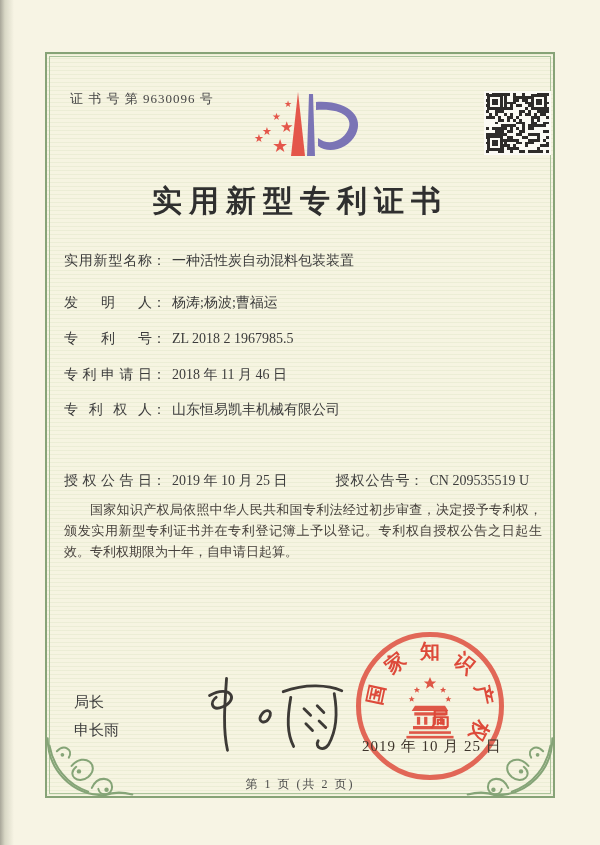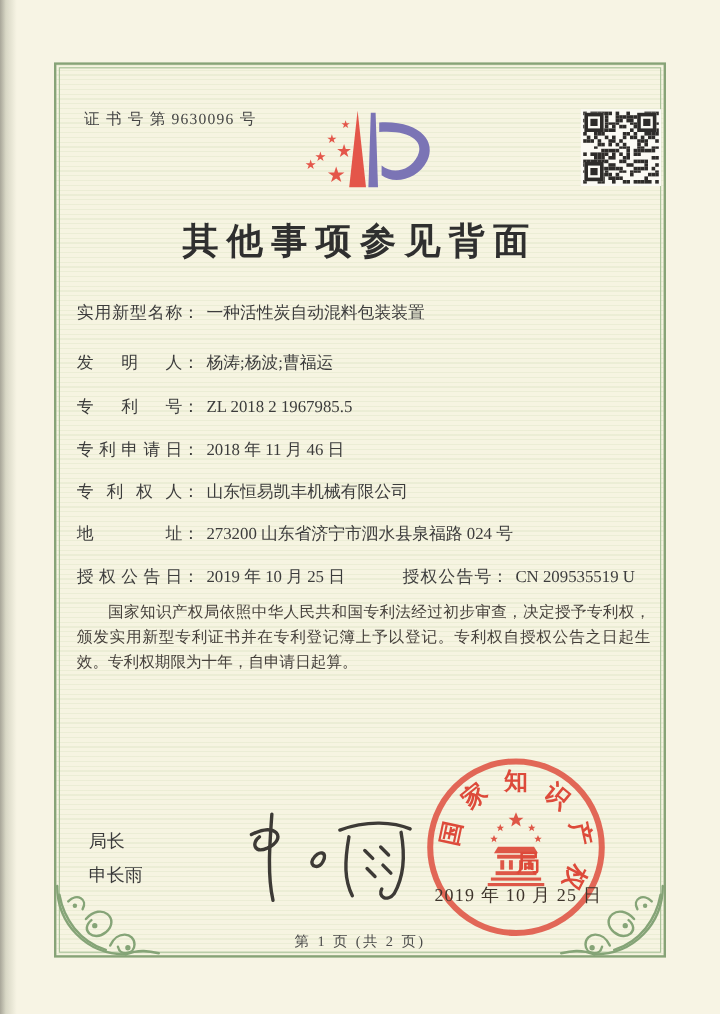--- a/index.html
+++ b/index.html
@@ -583,39 +583,36 @@
         <i style="opacity: 1;"></i>
         <i style="opacity: 1;"></i>
         <i style="opacity: 0;"></i>
         <i style="opacity: 1;"></i>
       </div>
     <div class="finder tl"></div>
     <div class="finder tr"></div>
     <div class="finder bl"></div>
   </div>
 
-  <div class="title">其他事项参见背面</div>
+  <div class="title">实用新型专利证书</div>
 
   <div class="field-row row1">
     <span class="field-label">实用新型名称</span><span class="field-sep">：</span><span>一种活性炭自动混料包装装置</span>
   </div>
   <div class="field-row row2">
     <span class="field-label">发明人</span><span class="field-sep">：</span><span>杨涛;杨波;曹福运</span>
   </div>
   <div class="field-row row3">
     <span class="field-label">专利号</span><span class="field-sep">：</span><span>ZL 2018 2 1967985.5</span>
   </div>
   <div class="field-row row4">
     <span class="field-label">专利申请日</span><span class="field-sep">：</span><span>2018 年 11 月 46 日</span>
   </div>
   <div class="field-row row5">
     <span class="field-label">专利权人</span><span class="field-sep">：</span><span>山东恒易凯丰机械有限公司</span>
-  </div>
-  <div class="field-row row6">
-    <span class="field-label">地址</span><span class="field-sep">：</span><span>273200 山东省济宁市泗水县泉福路 024 号</span>
   </div>
   <div class="field-row row7">
     <span class="field-label">授权公告日</span><span class="field-sep">：</span><span>2019 年 10 月 25 日</span><span class="pair2"><span class="field-label">授权公告号</span><span class="field-sep">：</span><span>CN 209535519 U</span></span>
   </div>
 
   <div class="body-text">
     <p>国家知识产权局依照中华人民共和国专利法经过初步审查，决定授予专利权，颁发实用新型专利证书并在专利登记簿上予以登记。专利权自授权公告之日起生效。专利权期限为十年，自申请日起算。</p>
   </div>
 
   <div class="signer">

